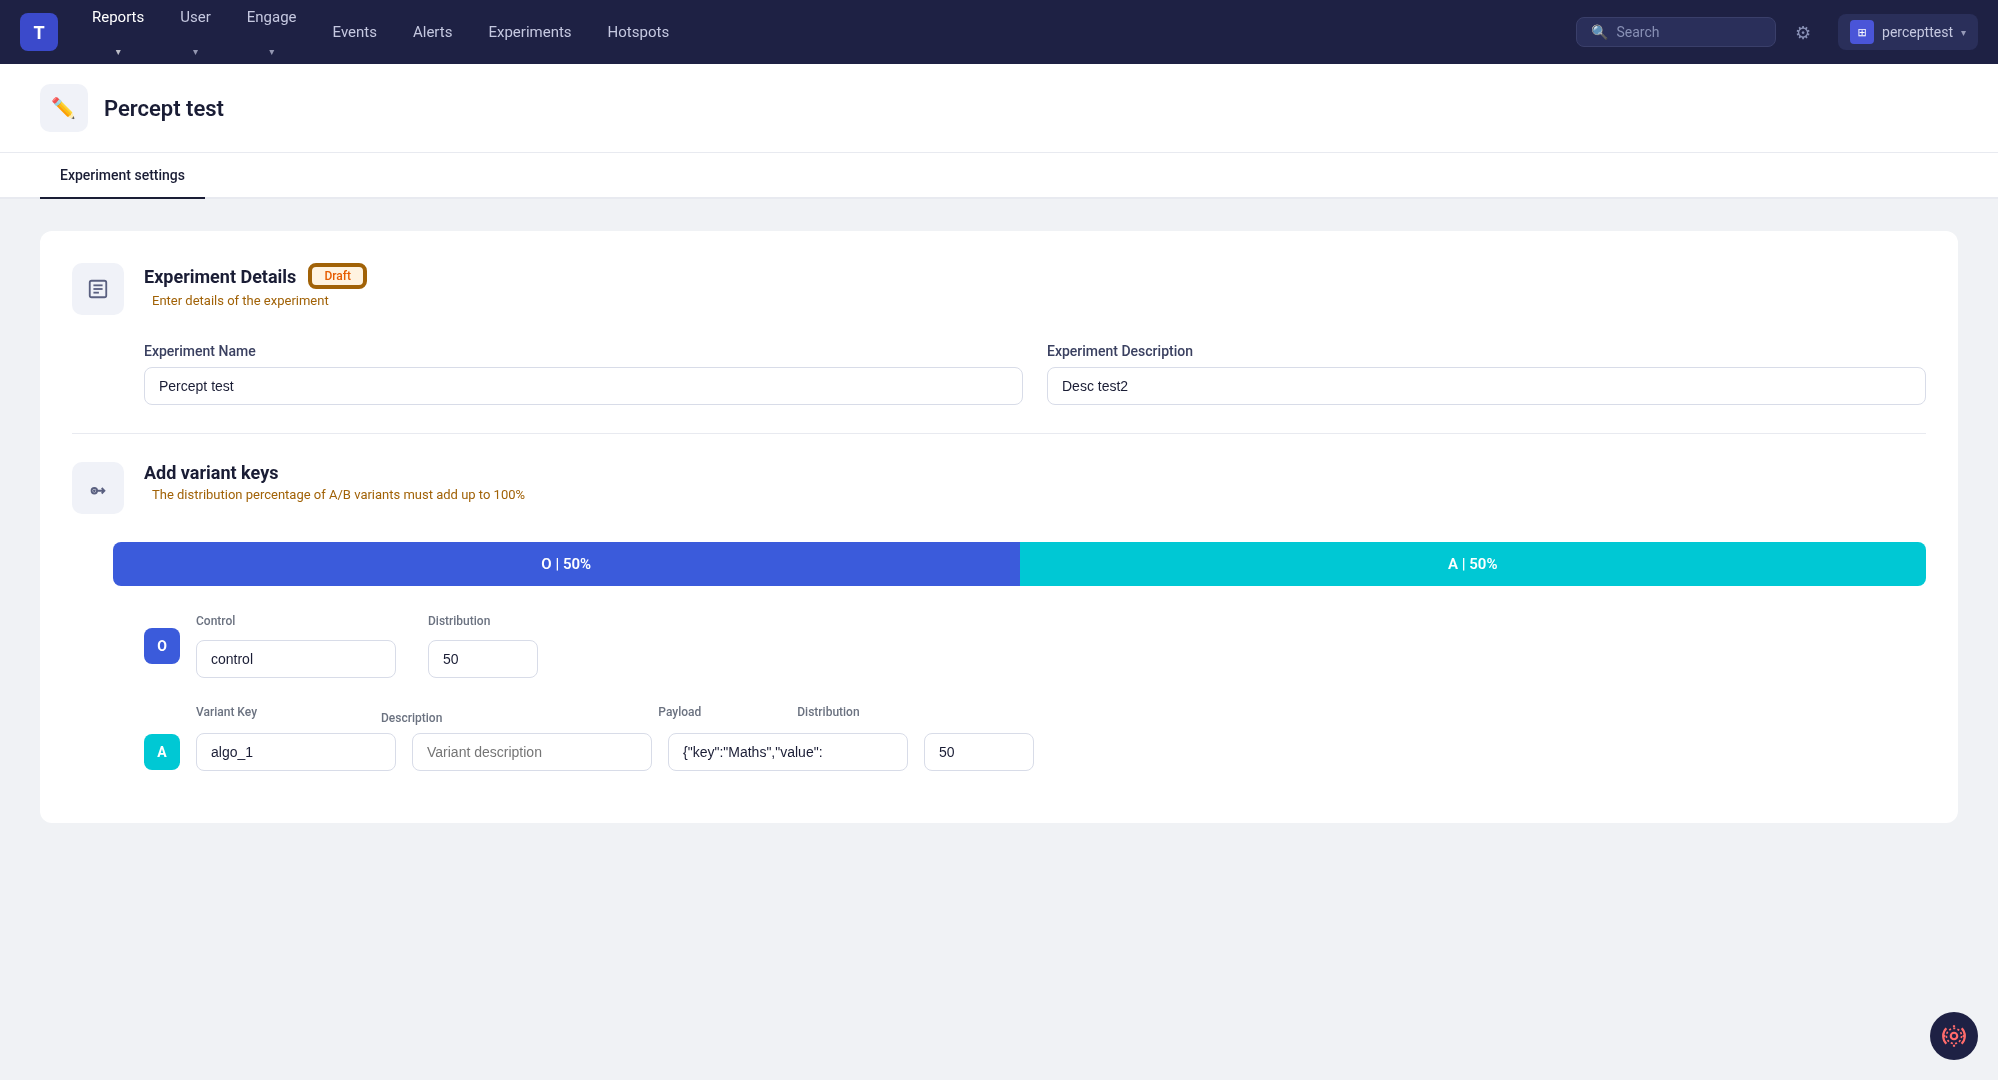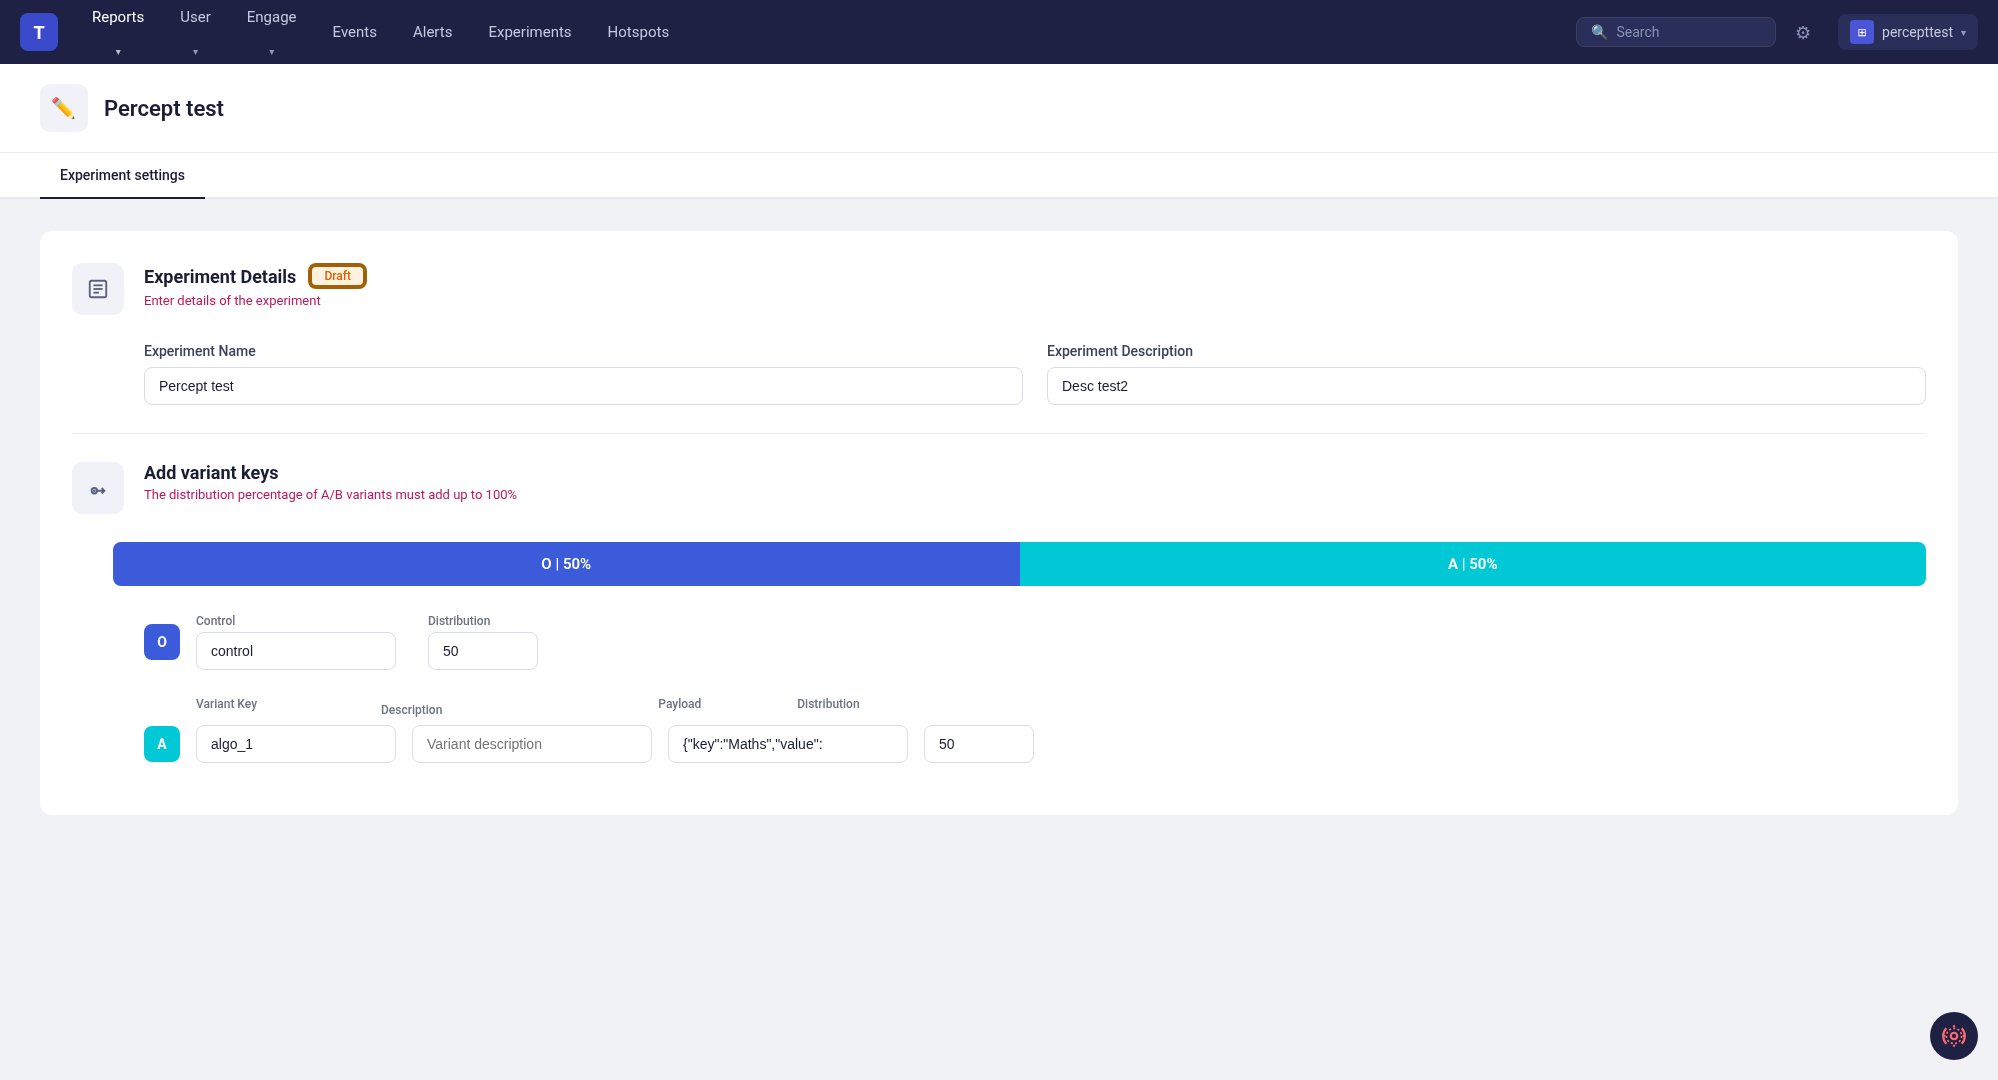--- a/index.html
+++ b/index.html
@@ -145,23 +145,24 @@
     .draft-badge {
       background: #fff3e0;
       color: #e65c00;
       border: 4px solid #a16207;
       border-radius: 8px;
       padding: 2px 12px;
       font-size: 12px;
       font-weight: 500;
     }
     .section-subtitle {
-      color: #be185d;
+      color: #a16207;
       font-size: 13px;
       margin-top: 4px;
+      margin-left: 8px;
     }
 
     
     .form-row {
       display: grid;
       grid-template-columns: 1fr 1fr;
       gap: 24px;
       margin-bottom: 24px;
       padding-left: 72px;
     }
@@ -226,21 +227,21 @@
       width: 36px; height: 36px;
       border-radius: 8px;
       display: flex; align-items: center; justify-content: center;
       color: white; font-weight: 700; font-size: 14px;
       flex-shrink: 0;
     }
     .badge-o { background: #3b5bdb; }
     .badge-a { background: #00c8d4; }
 
     .variant-field-group {
-      display: flex; flex-direction: column; gap: 4px;
+      display: flex; flex-direction: column; gap: 12px;
     }
     .variant-field-label {
       font-size: 12px; font-weight: 500; color: #6b7280;
     }
     .variant-input {
       padding: 10px 14px;
       border: 1px solid #d8dce8;
       border-radius: 8px;
       font-size: 14px;
       color: #1a1d35;

